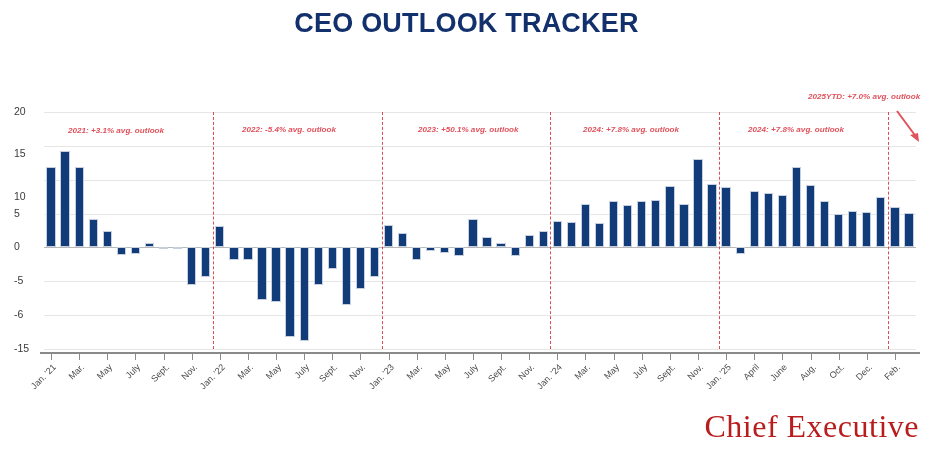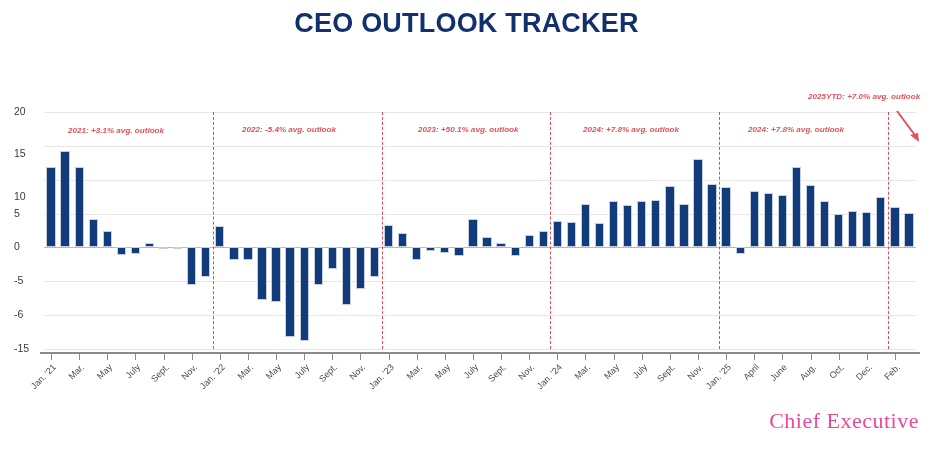--- a/index.html
+++ b/index.html
@@ -50,22 +50,22 @@
     position:absolute;font-size:9px;color:#4a4a4a;white-space:nowrap;
     transform-origin:right top;transform:rotate(-45deg);text-align:right;
   }
 
   .source{
     position:absolute;left:12px;top:428px;font-size:7.6px;
     color:#12305f;font-weight:bold;white-space:nowrap;
   }
   .logo{
     position:absolute;right:14px;top:408px;
-    font-family:"Liberation Serif", serif;font-size:22px;
-    color:#ec4899;letter-spacing:.5px;white-space:nowrap;
+    font-family:"Liberation Serif", serif;font-size:32px;
+    color:#b91c1c;letter-spacing:.5px;white-space:nowrap;
   }
 </style>
 </head>
 <body>
 
 <div id="chart-root">
 
   <div class="title">CEO OUTLOOK TRACKER</div>
 
   <div class="plot" id="plot">

